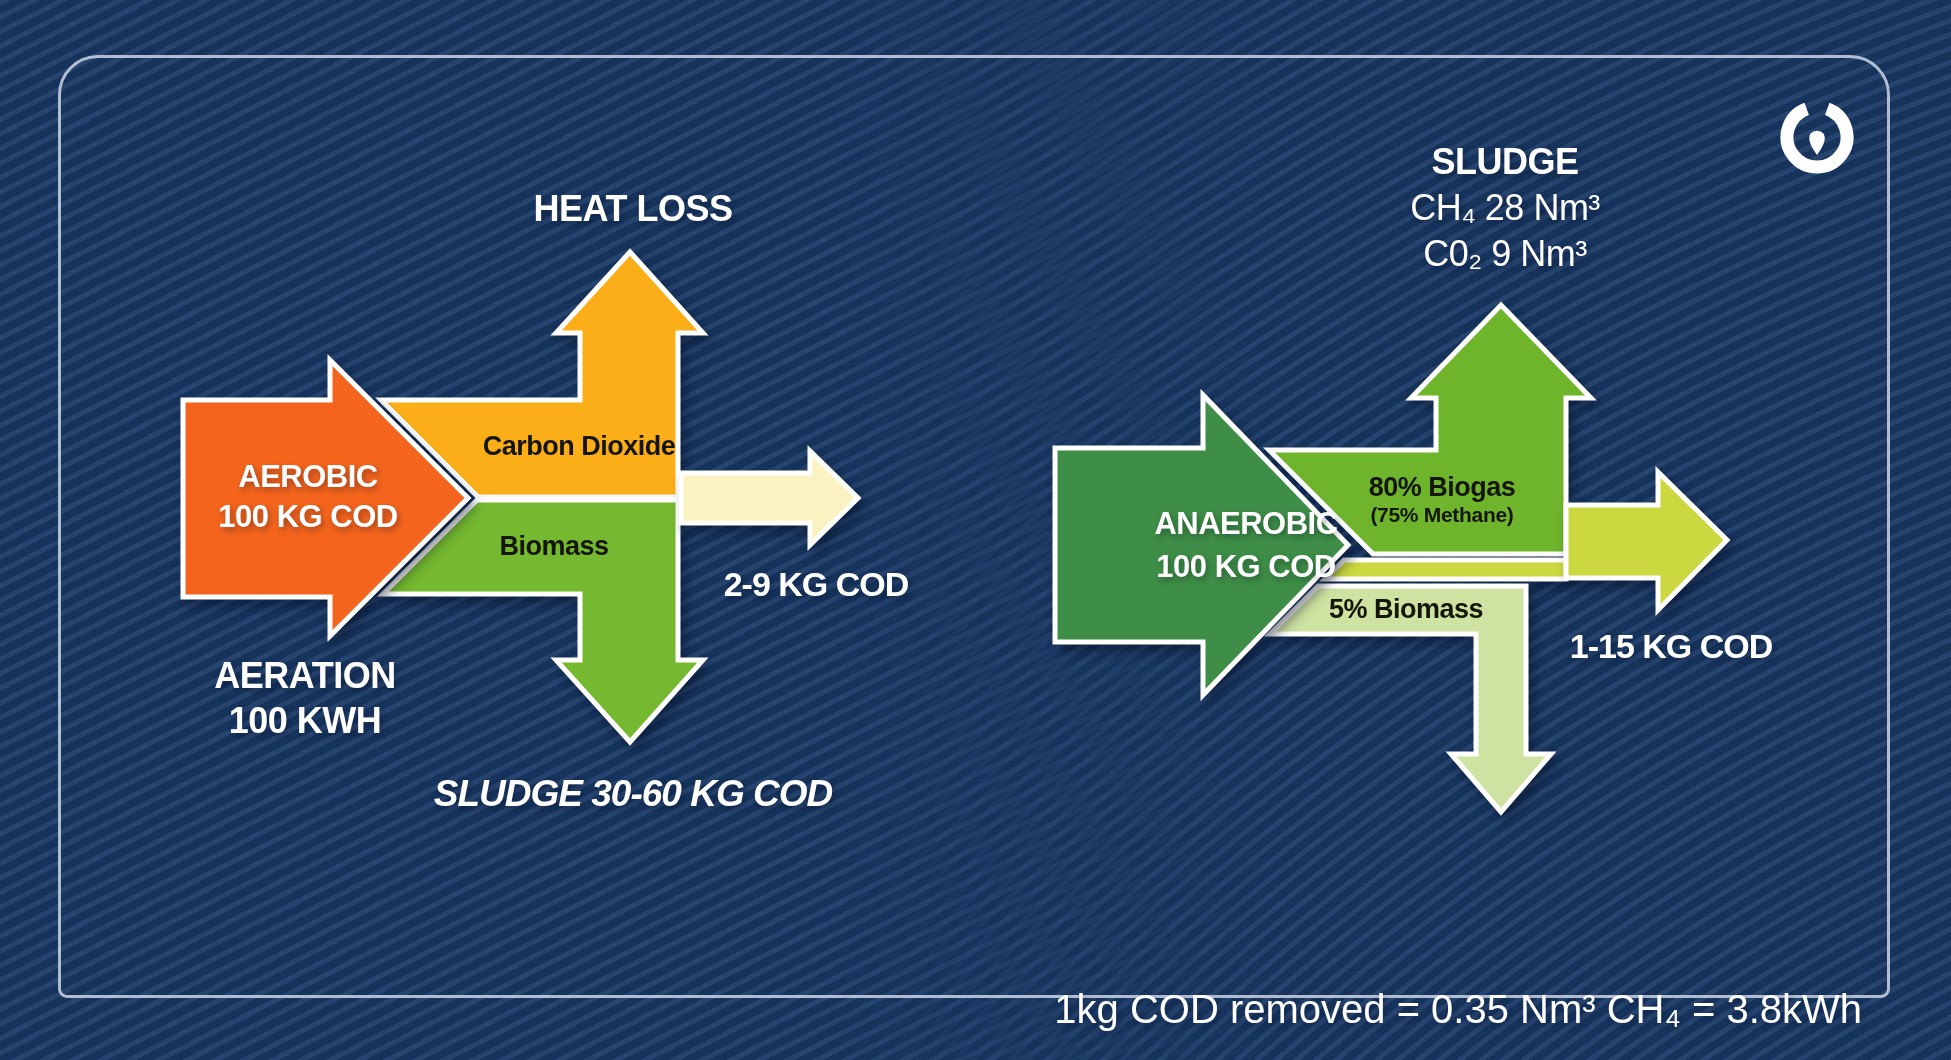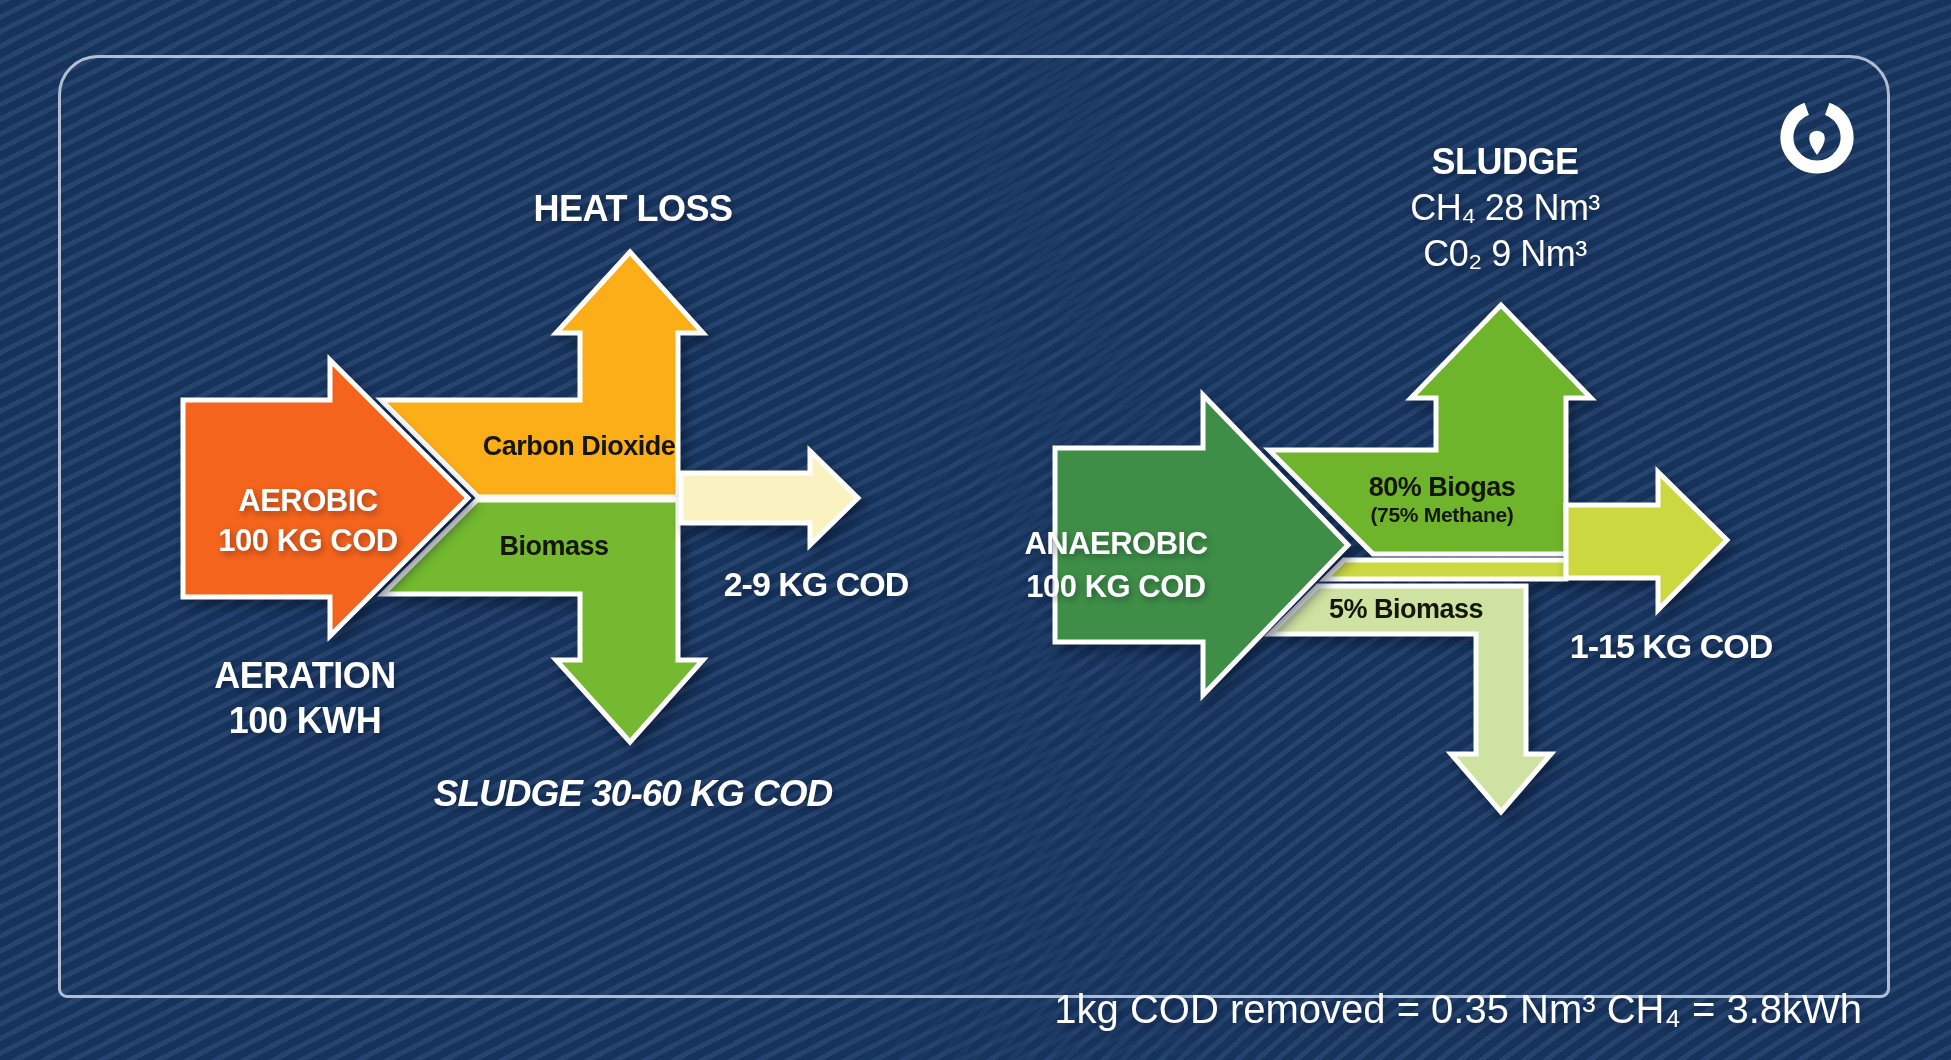--- a/index.html
+++ b/index.html
@@ -55,21 +55,21 @@
 
     <path d="M 1269,450 L 1436,450 L 1436,398 L 1411,398 L 1501,305 L 1591,398 L 1566,398 L 1566,554 L 1373,554 Z" fill="#6FB52C"></path>
     <path d="M 1344,560 L 1566,560 L 1566,579 L 1325,579 Z" fill="#CBD83F"></path>
     <path d="M 1566,505 L 1658,505 L 1658,472 L 1727,540 L 1658,610 L 1658,578 L 1566,578 Z" fill="#CBD83F"></path>
     <path d="M 1318,586 L 1526,586 L 1526,754 L 1551,754 L 1501,812 L 1451,754 L 1476,754 L 1476,634 L 1270,634 Z" fill="#CEE2A2"></path>
     <path d="M 1055,448 L 1203,448 L 1203,395 L 1348,545 L 1203,695 L 1203,642 L 1055,642 Z" fill="#3E8E47"></path>
   </svg>
 
   <div class="lbl fs36" style="left:633px;top:209px;">HEAT LOSS</div>
 
-  <div class="lbl fs31" style="left:308px;top:497px;margin-top:24px;">
+  <div class="lbl fs31" style="left:308px;top:497px;">
     <div>AEROBIC</div>
     <div>100 KG COD</div>
   </div>
 
   <div class="lbl dark fs27" style="left:579px;top:446px;">Carbon Dioxide</div>
 
   <div class="lbl dark fs27" style="left:554px;top:546px;">Biomass</div>
 
   <div class="lbl fs34" style="left:816px;top:584px;">2-9 KG COD</div>
 
@@ -79,21 +79,21 @@
   </div>
 
   <div class="lbl fs38" style="left:633px;top:794px;">SLUDGE 30-60 KG COD</div>
 
   <div class="lbl biogas-head" style="left:1505px;top:208px;">
     <div>SLUDGE</div>
     <div class="biogas-line">CH₄ 28 Nm³</div>
     <div class="biogas-line">C0₂ 9 Nm³</div>
   </div>
 
-  <div class="lbl fs31b" style="left:1116px;top:545px;margin-top:20px;">
+  <div class="lbl fs31b" style="left:1246px;top:545px;">
     <div>ANAEROBIC</div>
     <div>100 KG COD</div>
   </div>
 
   <div class="lbl dark fs27" style="left:1442px;top:499px;">
     <div>80% Biogas</div>
     <div class="sub21">(75% Methane)</div>
   </div>
 
   <div class="lbl dark fs27" style="left:1406px;top:609px;">5% Biomass</div>

